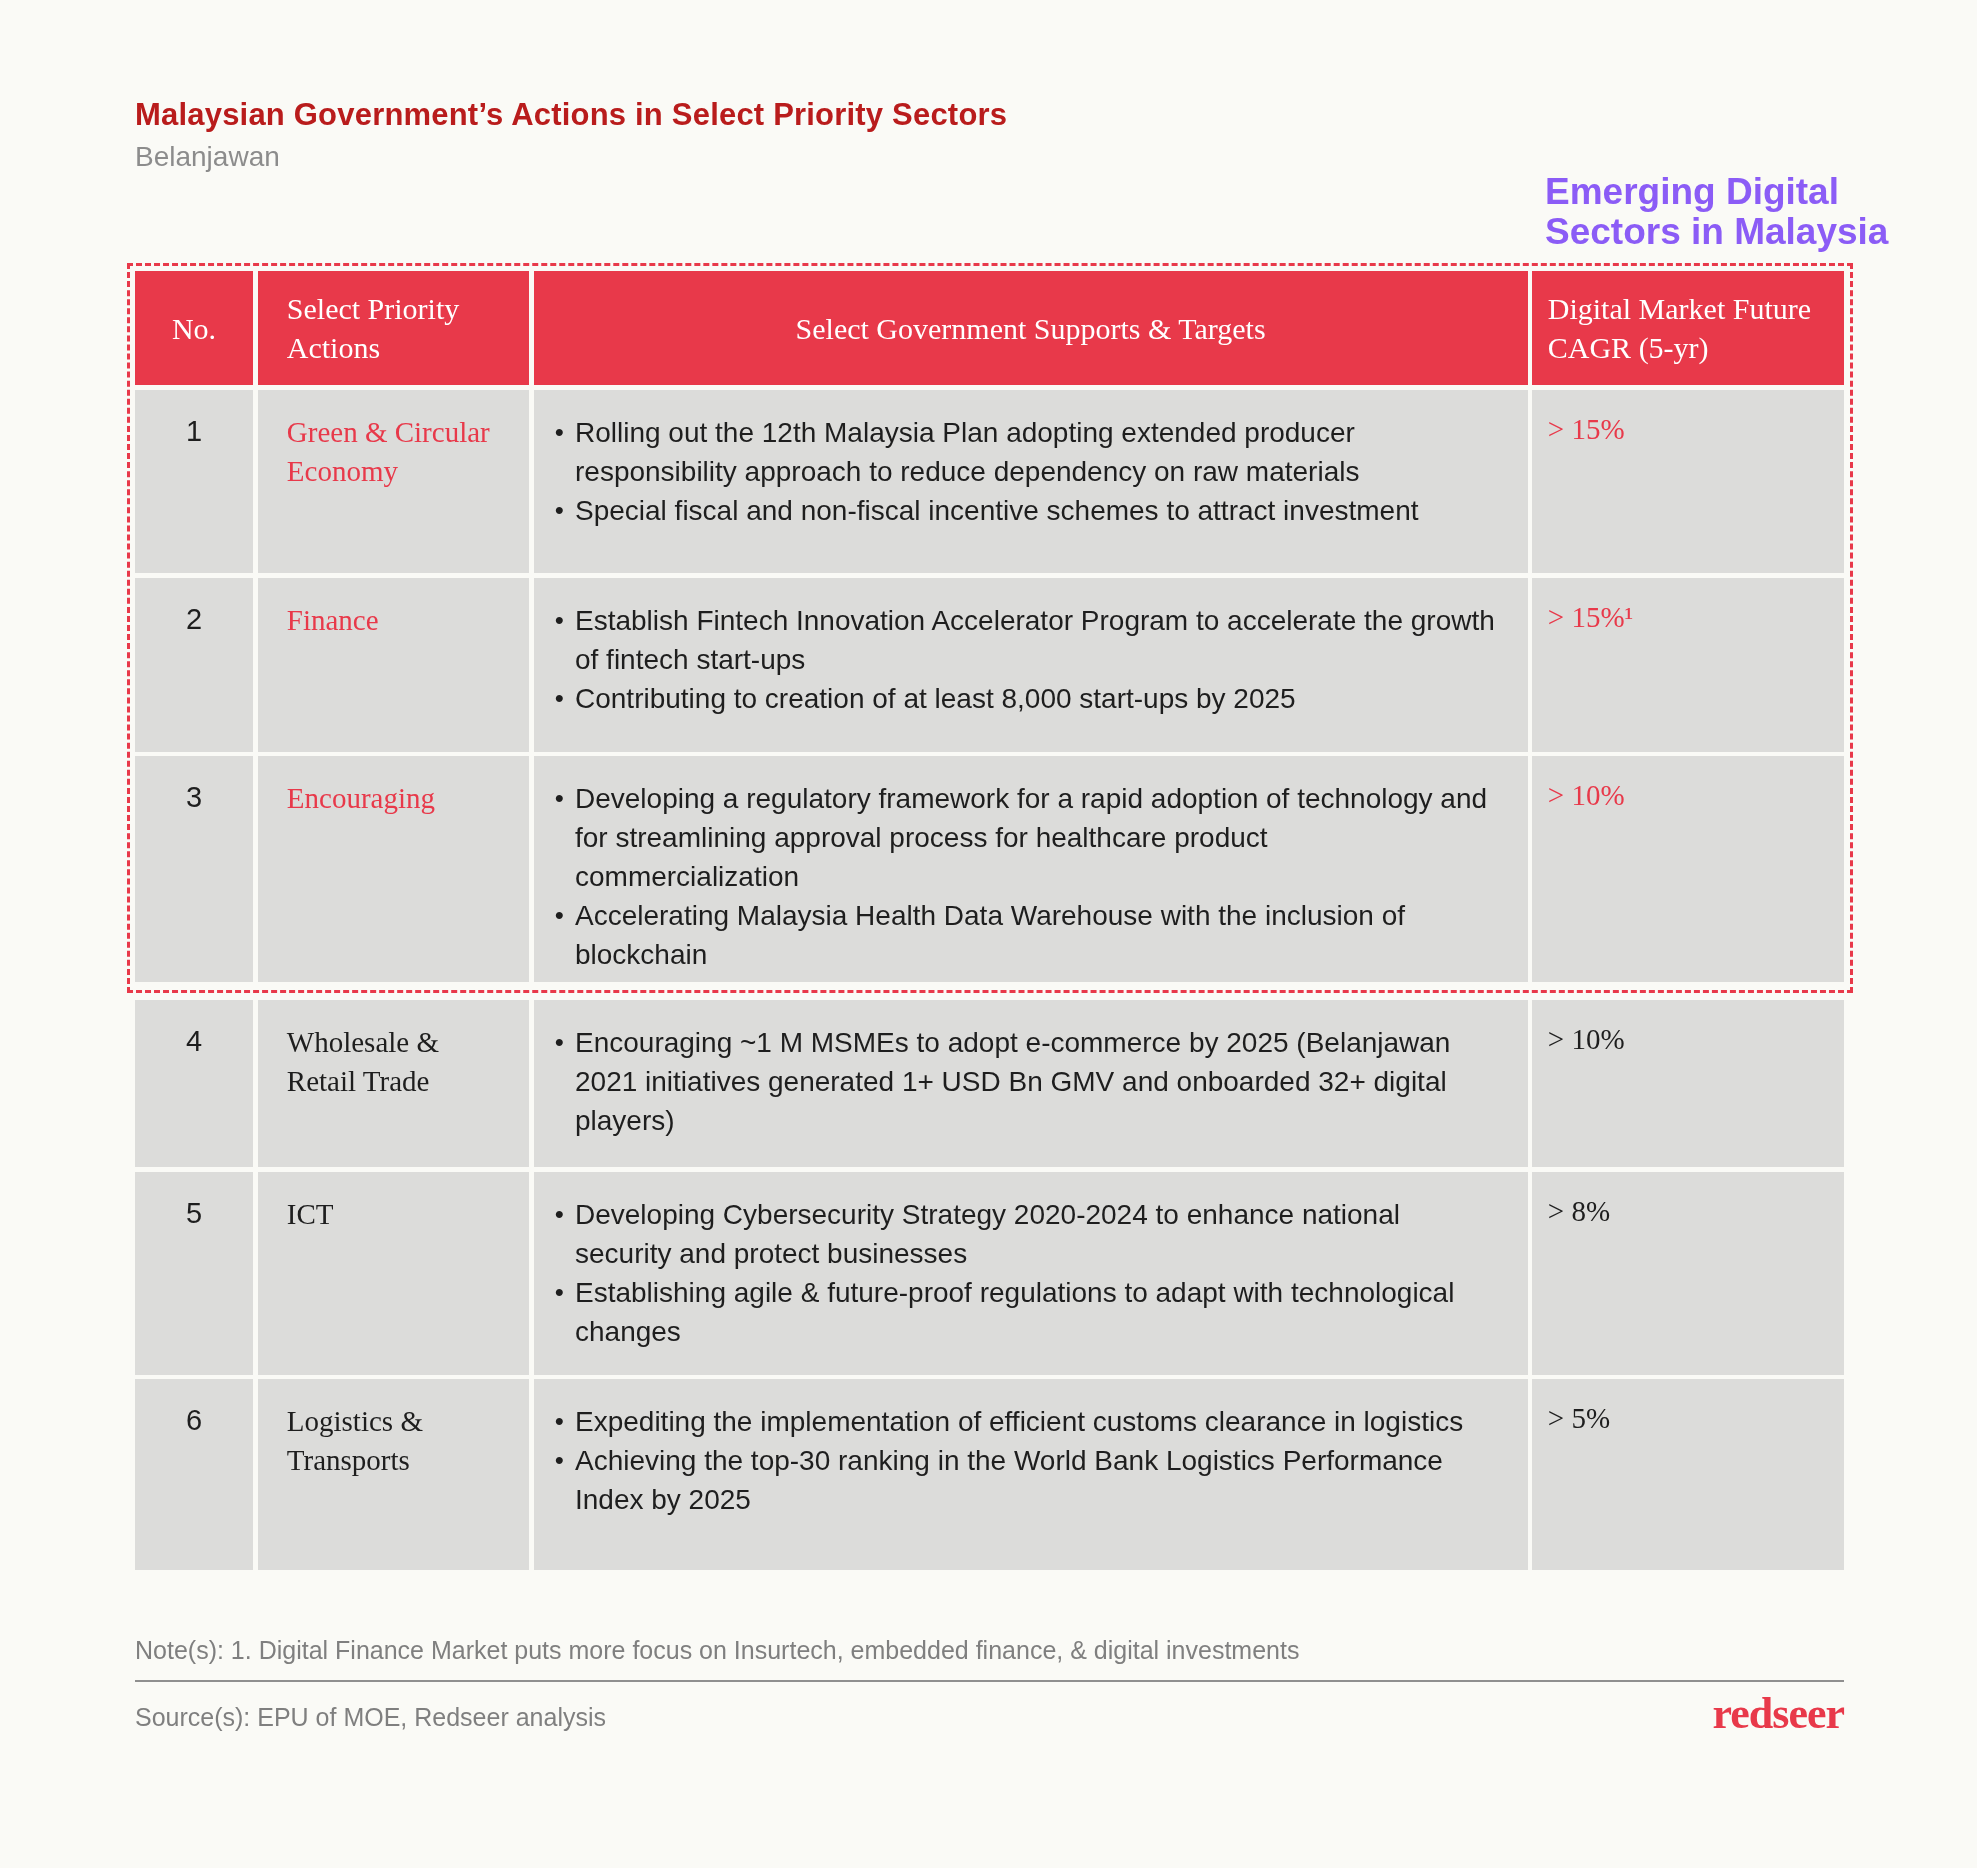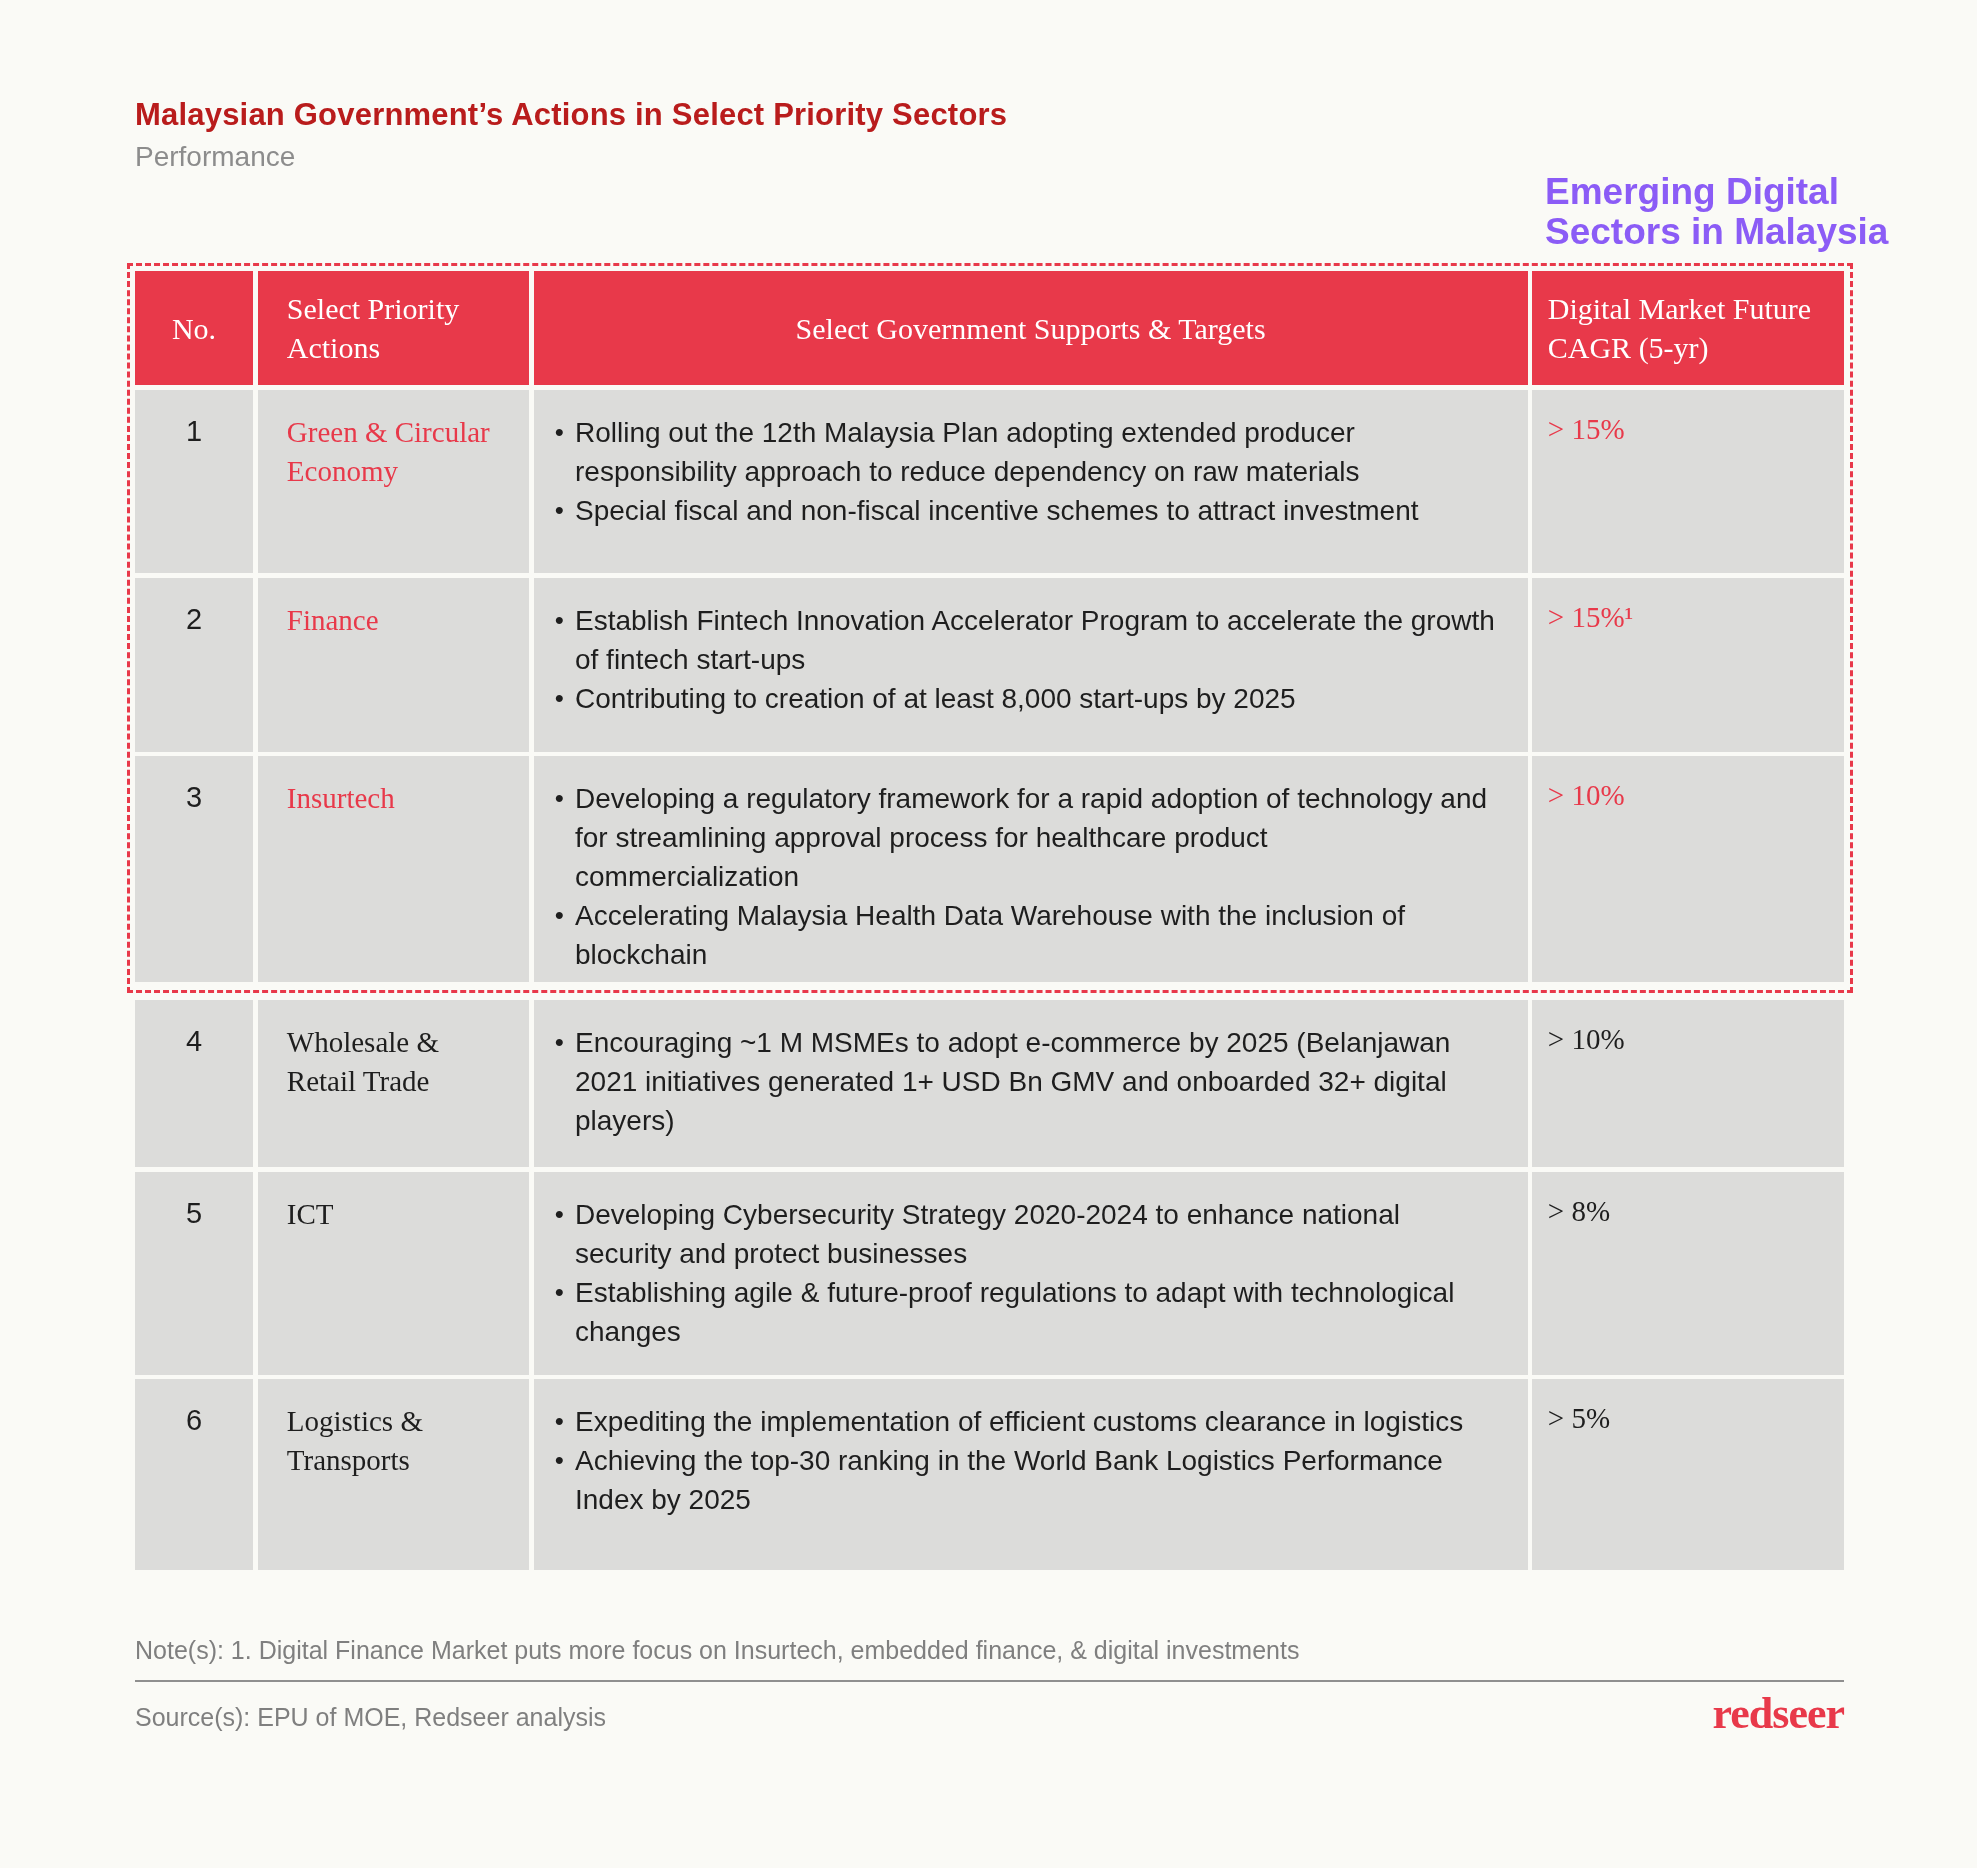--- a/index.html
+++ b/index.html
@@ -51,21 +51,21 @@
   .logo { position:absolute; top:1688px; left:1632px; width:212px; text-align:right;
           font-family:"Liberation Serif", serif; font-weight:700; font-size:44px;
           letter-spacing:-1px; color:#E8394A; }
 </style>
 </head>
 <body>
 
 <div class="page">
 
   <div class="title">Malaysian Government’s Actions in Select Priority Sectors</div>
-  <div class="subtitle">Performance</div>
+  <div class="subtitle">Belanjawan</div>
 
   <div class="annotation">
     <div>Emerging Digital</div>
     <div>Sectors in Malaysia</div>
   </div>
 
   <div class="table">
 
     <div class="row thead">
       <div class="cell h-no">No.</div>
@@ -93,21 +93,21 @@
         <ul>
           <li>Establish Fintech Innovation Accelerator Program to accelerate the growth of fintech start-ups</li>
           <li>Contributing to creation of at least 8,000 start-ups by 2025</li>
         </ul>
       </div>
       <div class="cell cagr r2">&gt; 15%¹</div>
     </div>
 
     <div class="row emerging row-3">
       <div class="cell no r3">3</div>
-      <div class="cell sector r3">Insurtech</div>
+      <div class="cell sector r3">Encouraging</div>
       <div class="cell supports r3">
         <ul>
           <li>Developing a regulatory framework for a rapid adoption of technology and for streamlining approval process for healthcare product commercialization</li>
           <li>Accelerating Malaysia Health Data Warehouse with the inclusion of blockchain</li>
         </ul>
       </div>
       <div class="cell cagr r3">&gt; 10%</div>
     </div>
 
     <div class="row row-4">

